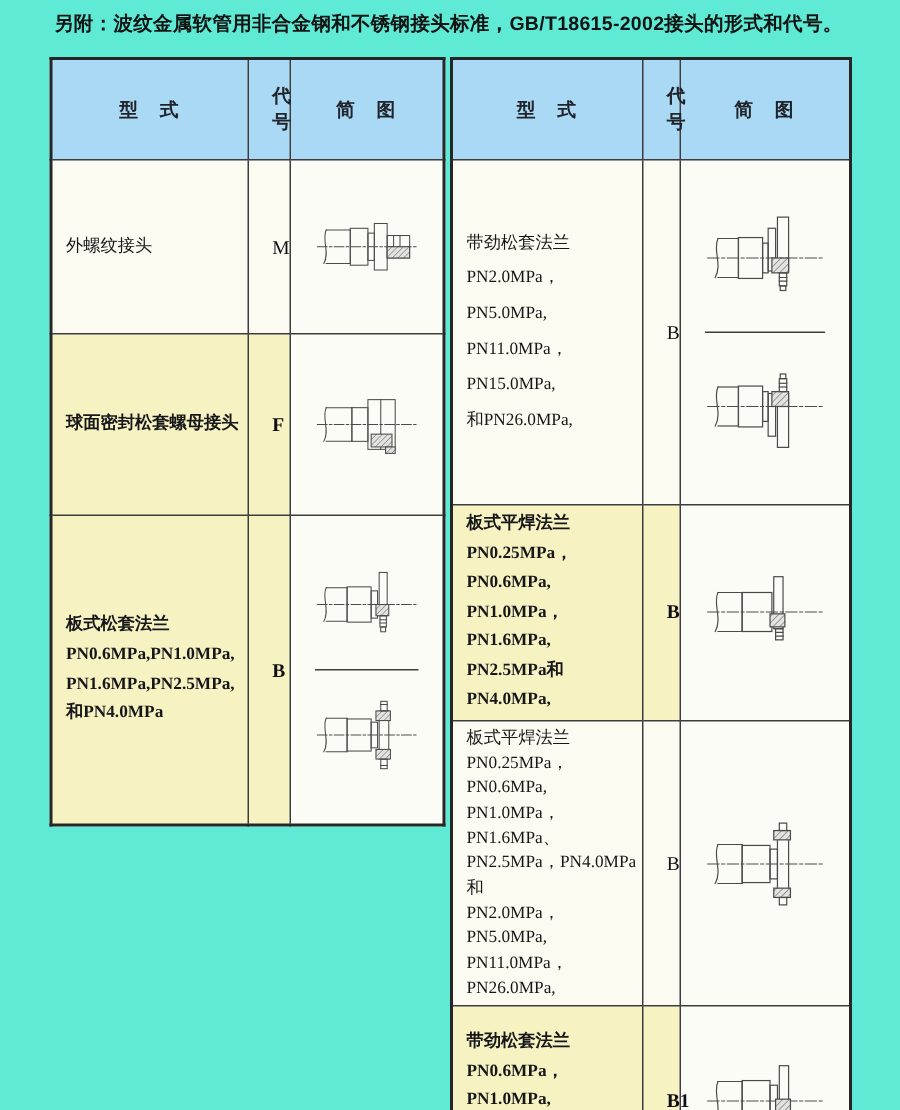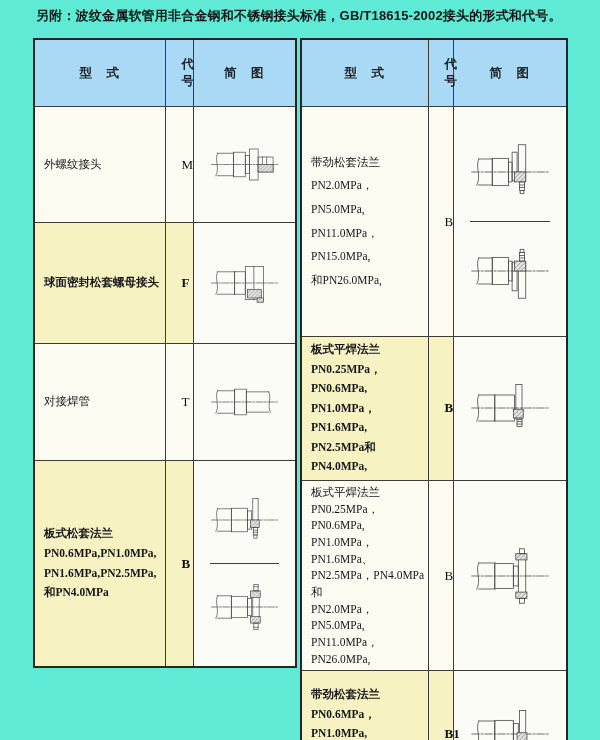--- a/index.html
+++ b/index.html
@@ -102,40 +102,20 @@
                 <line x1="3" y1="46" x2="127" y2="46" stroke-dasharray="12 3 3 3"></line>
                 <path d="M46,25 H14" fill="none"></path>
                 <path d="M46,67 H14" fill="none"></path>
                 <path d="M14,25 C8,37 19,53 11,67" fill="none"></path>
                 <line x1="46" y1="25" x2="46" y2="67"></line>
                 <rect x="46" y="25" width="20" height="42" fill="none"></rect>
                 <rect x="66" y="15" width="34" height="62" fill="none"></rect>
                 <line x1="82" y1="15" x2="82" y2="77"></line>
                 <rect x="70" y="58" width="26" height="16" fill="url(#h)"></rect>
                 <rect x="88" y="74" width="12" height="8" fill="url(#h)"></rect>
-              </g>
-            </svg>
-      </td>
-    </tr>
-    <tr style="height:88px">
-      <td class="type">对接焊管</td>
-      <td class="code">T</td>
-      <td class="diag">
-        <svg class="diag-svg" style="height:84px" viewBox="0 0 130 92" preserveAspectRatio="xMidYMid meet">
-              <g stroke="#4a4a4a" stroke-width="1.3" fill="none" stroke-linecap="square">
-                <line x1="3" y1="46" x2="127" y2="46" stroke-dasharray="12 3 3 3"></line>
-                <path d="M46,25 H14" fill="none"></path>
-                <path d="M46,67 H14" fill="none"></path>
-                <path d="M14,25 C8,37 19,53 11,67" fill="none"></path>
-                <line x1="46" y1="25" x2="46" y2="67"></line>
-                <rect x="46" y="22" width="22" height="48" fill="none"></rect>
-                <path d="M68,27 H110" fill="none"></path>
-                <path d="M68,65 H110" fill="none"></path>
-                <path d="M110,27 C116,38 106,53 113,65" fill="none"></path>
-                <line x1="68" y1="27" x2="68" y2="65"></line>
               </g>
             </svg>
       </td>
     </tr>
     <tr class="hl" style="height:136px">
       <td class="type">板式松套法兰
 PN0.6MPa,PN1.0MPa,
 PN1.6MPa,PN2.5MPa,
 和PN4.0MPa</td>
       <td class="code">B</td>

